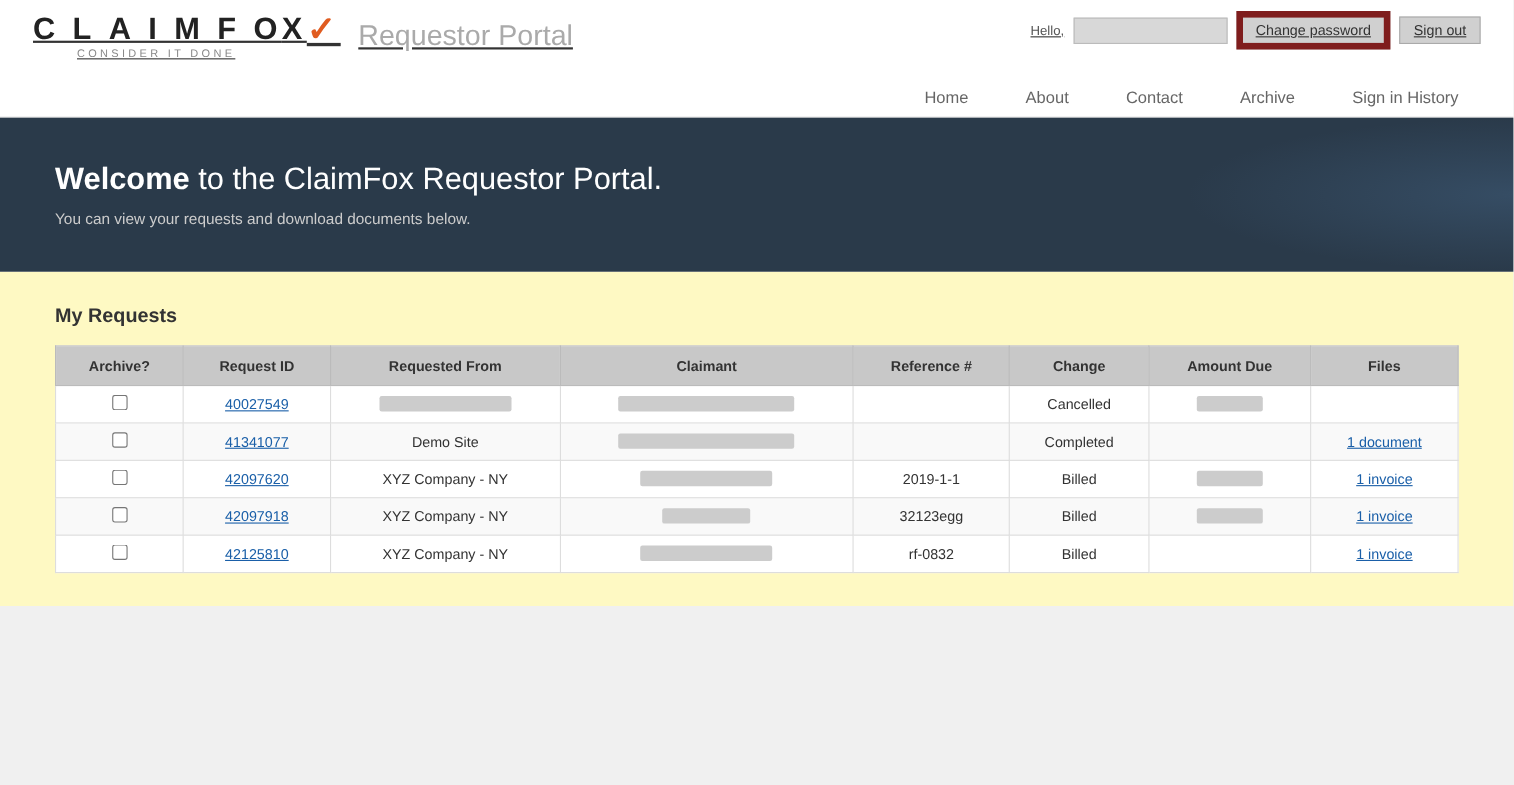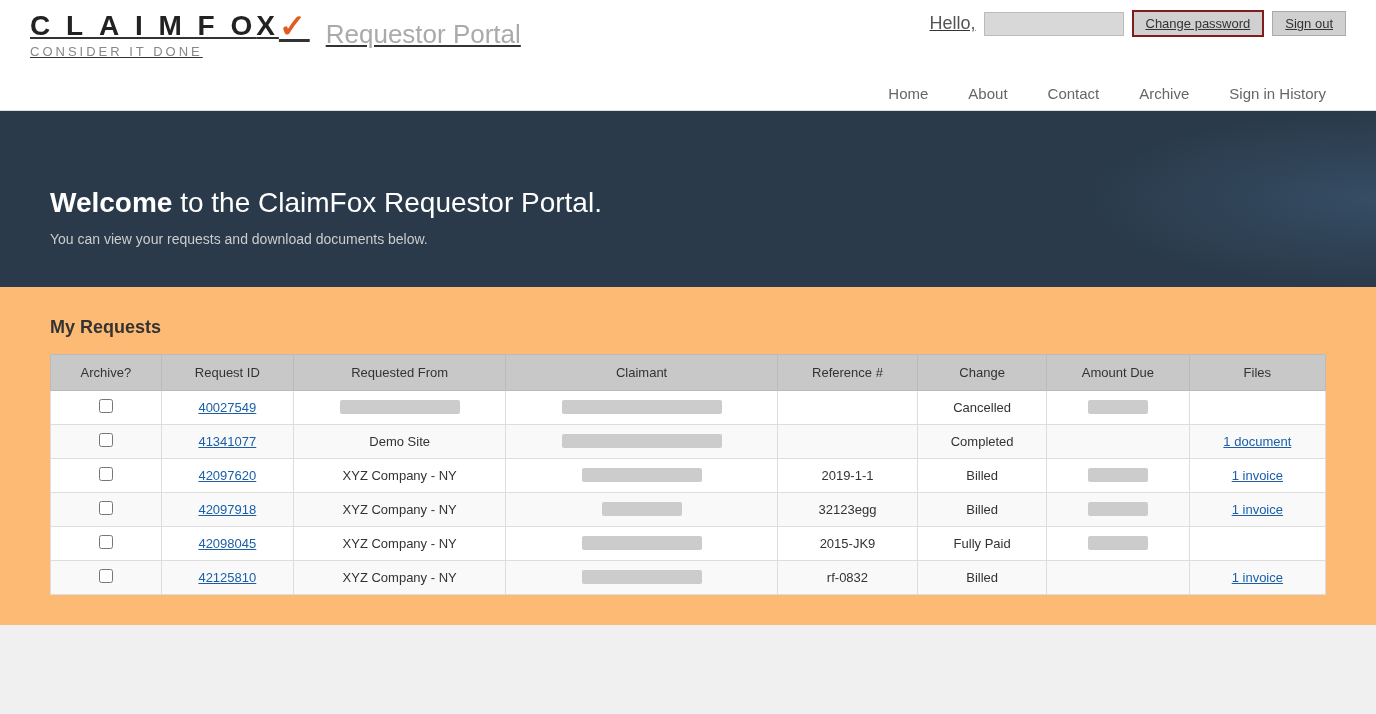--- a/index.html
+++ b/index.html
@@ -34,70 +34,71 @@
       letter-spacing: 4px;
       color: #222;
       display: flex;
       align-items: center;
     }
     .logo-text .fox-x {
       color: #222;
       position: relative;
     }
     .logo-tagline {
-      font-size: 13px;
+      font-size: 10px;
       letter-spacing: 3px;
       color: #888;
       text-transform: uppercase;
       margin-top: 2px;
+      margin-left: 40px;
     }
     .portal-title {
       font-size: 26px;
       color: #aaa;
       font-weight: 300;
     }
     .header-right {
       display: flex;
       align-items: center;
       gap: 8px;
     }
     .hello-text {
       color: #555;
-      font-size: 18px;
+      font-size: 12px;
     }
     .username-field {
       background: #d8d8d8;
       border: 1px solid #bbb;
       width: 140px;
       height: 24px;
       font-size: 13px;
       padding: 2px 4px;
     }
     .change-password-btn {
       background: #d0d0d0;
-      border: 2px solid #7f1d1d;
+      border: 6px solid #7f1d1d;
       padding: 4px 12px;
       font-size: 13px;
       cursor: pointer;
       color: #333;
     }
     .sign-out-btn {
       background: #d0d0d0;
       border: 1px solid #aaa;
       padding: 4px 12px;
       font-size: 13px;
       cursor: pointer;
       color: #333;
     }
 
     
     .nav {
       display: flex;
       justify-content: flex-end;
-      gap: 0;
+      gap: 12px;
       padding: 8px 0 0 0;
     }
     .nav-item {
       padding: 8px 20px;
       color: #666;
       font-size: 15px;
       cursor: pointer;
       text-decoration: none;
     }
 
@@ -119,54 +120,53 @@
       right: 0;
       top: 0;
       width: 300px;
       height: 100%;
       background: radial-gradient(ellipse at right, rgba(80,120,160,0.3) 0%, transparent 70%);
     }
     .hero h1 {
       font-size: 28px;
       font-weight: 400;
       margin-bottom: 12px;
-      margin-top: 36px;
     }
     .hero h1 strong {
       font-weight: 900;
     }
     .hero p {
       font-size: 14px;
       color: #ccc;
     }
 
     
     .main-content {
       padding: 30px 50px;
-      background: #fdba74;
+      background: #fef9c3;
     }
     .section-title {
       font-size: 18px;
       font-weight: bold;
       color: #333;
       margin-bottom: 16px;
     }
 
     
     .requests-table {
       width: 100%;
       border-collapse: collapse;
       background: #fff;
       border: 1px solid #ccc;
     }
     .requests-table th {
       background: #c8c8c8;
       padding: 10px 12px;
       font-size: 13px;
-      font-weight: normal;
+      font-weight: bold;
       color: #333;
       border: 1px solid #bbb;
     }
     .requests-table td {
       padding: 8px 12px;
       border: 1px solid #ddd;
       text-align: center;
       font-size: 13px;
       color: #333;
       background: #fff;
@@ -315,30 +315,20 @@
         <td class="checkbox-cell"><input type="checkbox" style=""></td>
         <td><a class="request-link" href="#">42097918</a></td>
         <td>XYZ Company - NY</td>
         <td><span class="blurred-text blurred-sm">&nbsp;</span></td>
         <td>32123egg</td>
         <td>Billed</td>
         <td><span class="blurred-text blurred-amount">&nbsp;</span></td>
         <td><a class="file-link" href="#">1 invoice</a></td>
       </tr>
 
-      <tr>
-        <td class="checkbox-cell"><input type="checkbox" style=""></td>
-        <td><a class="request-link" href="#">42098045</a></td>
-        <td>XYZ Company - NY</td>
-        <td><span class="blurred-text blurred-md">&nbsp;</span></td>
-        <td>2015-JK9</td>
-        <td>Fully Paid</td>
-        <td><span class="blurred-text blurred-amount">&nbsp;</span></td>
-        <td></td>
-      </tr>
 
       <tr>
         <td class="checkbox-cell"><input type="checkbox" style=""></td>
         <td><a class="request-link" href="#">42125810</a></td>
         <td>XYZ Company - NY</td>
         <td><span class="blurred-text blurred-md">&nbsp;</span></td>
         <td>rf-0832</td>
         <td>Billed</td>
         <td></td>
         <td><a class="file-link" href="#">1 invoice</a></td>

